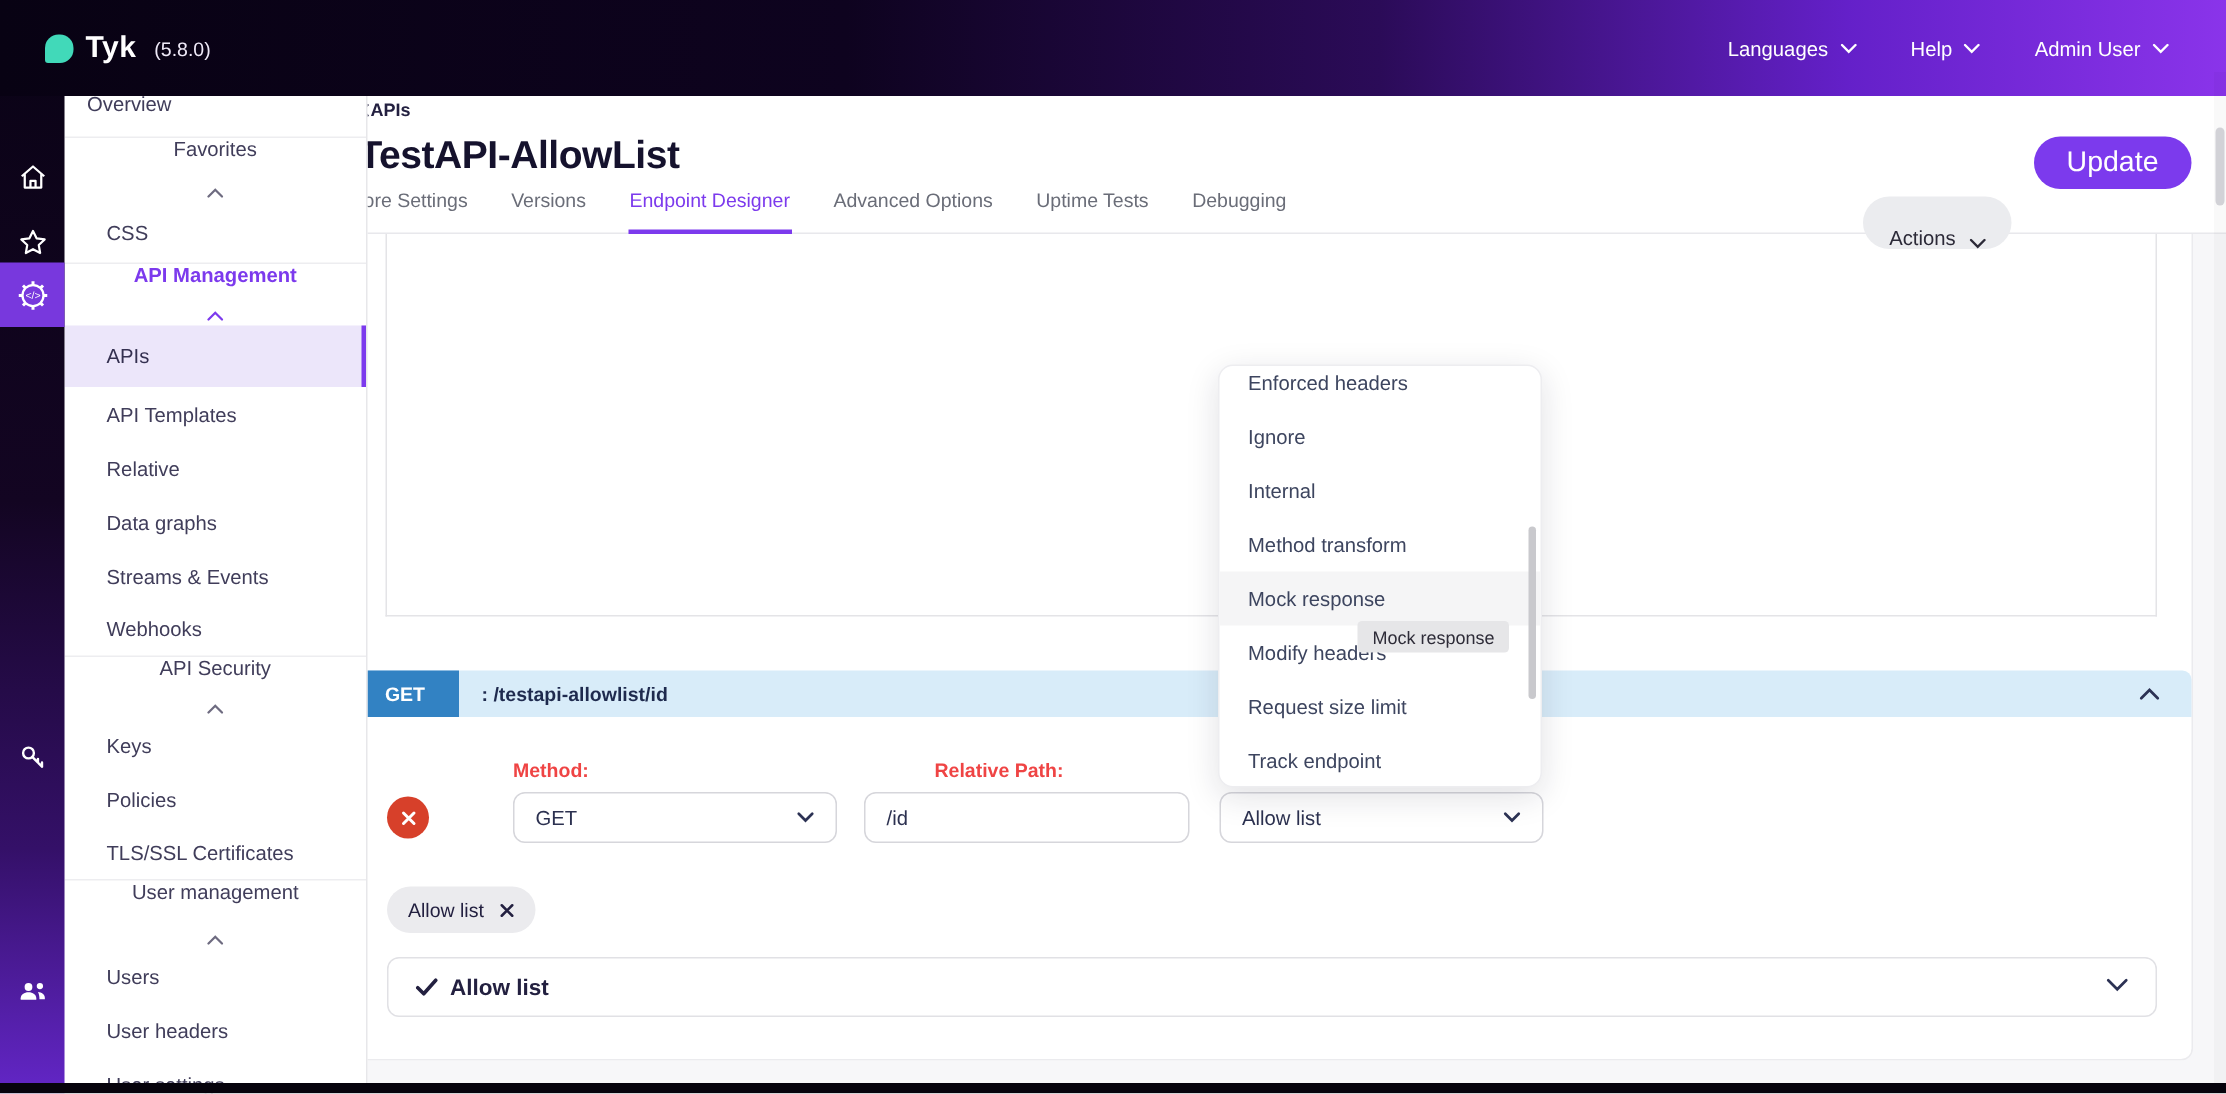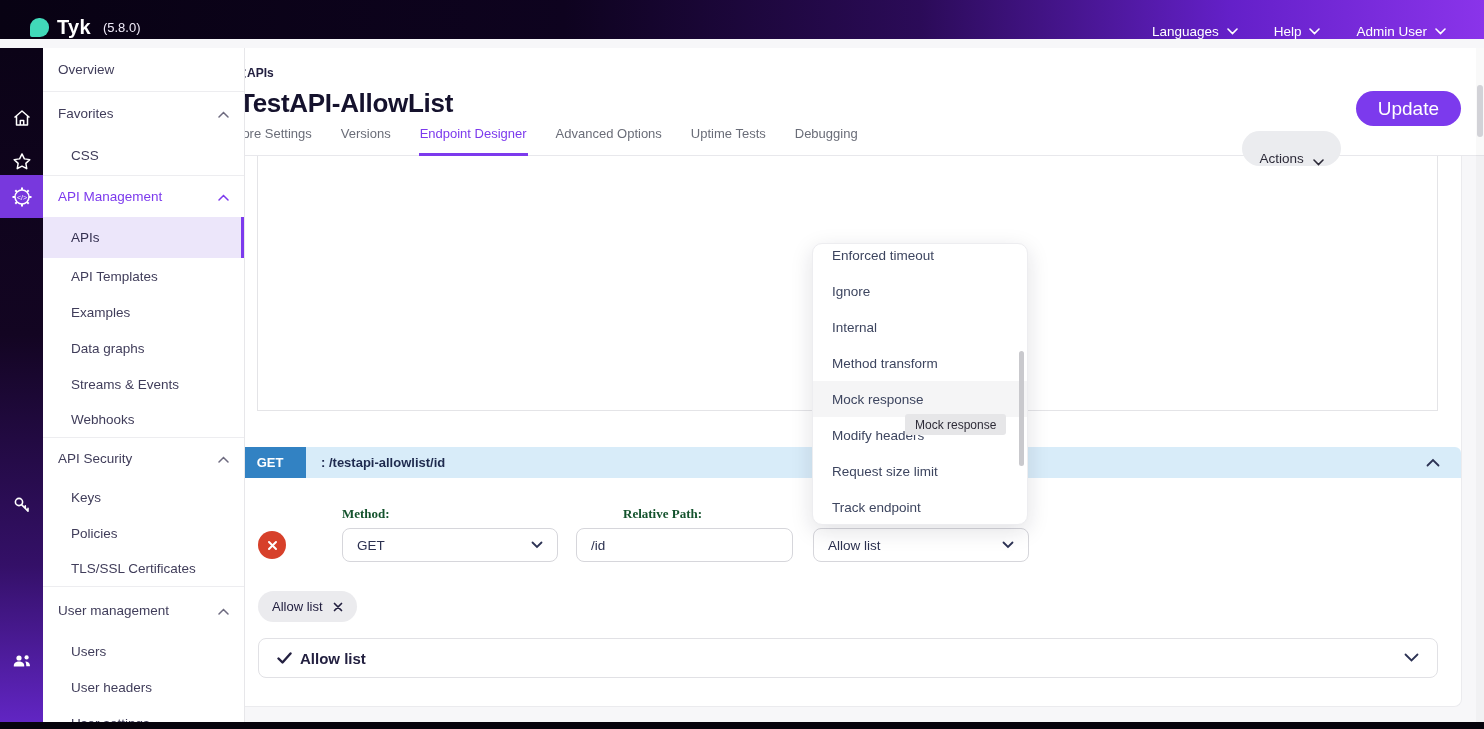--- a/index.html
+++ b/index.html
@@ -1,47 +1,47 @@
 <!DOCTYPE html>
 <html><head>
 <meta charset="utf-8">
 <style>
   * { margin:0; padding:0; box-sizing:border-box; }
   html,body { background:#e9e9ec; }
   body { font-family:"Liberation Sans", sans-serif; }
   .page { position:relative; width:1484px; height:729px; background:#f7f7f9; overflow:hidden; }
 
   
-  .topbar { position:absolute; left:0; top:0; width:1484px; height:39px;
+  .topbar { position:absolute; left:0; top:0; width:1484px; height:64px;
     background:linear-gradient(90deg,#080213 0%,#0e031f 38%,#2b0b58 62%,#6420c9 83%,#8a34ea 100%);
-    display:flex; align-items:flex-end; z-index:8; }
+    display:flex; align-items:center; z-index:8; }
   .logo-wrap { display:flex; align-items:center; gap:8px; padding-left:30px; }
   .logo-mark { width:19px; height:19px; background:#41d9b9; border-radius:9px 9px 9px 2px; }
   .logo-text { color:#fff; font-size:20px; font-weight:bold; letter-spacing:0.3px; }
   .version { color:#efeaf8; font-size:13px; margin-left:4px; }
   .topbar-right { margin-left:auto; display:flex; align-items:center; gap:36px; padding-right:38px; }
   .topbar-menu { display:flex; align-items:center; gap:8px; color:#fff; font-size:13.5px; cursor:pointer; }
   .chev { display:inline-flex; }
 
   
   .rail { position:absolute; left:0; top:48px; width:43px; height:681px;
     background:linear-gradient(180deg,#0b0317 0%,#130522 42%,#341068 76%,#6326c7 100%); z-index:7; }
   .rail-active-bg { position:absolute; left:0; top:127px; width:43px; height:43px; background:#7838dd; }
   .rail-icon { position:absolute; left:0; width:43px; display:flex; justify-content:center; }
 
   
   .sidebar { position:absolute; left:43px; top:48px; width:202px; height:681px; background:#fff;
     border-right:1px solid #e7e7ea; z-index:6; overflow:hidden; }
   .side-item { display:flex; align-items:center; padding:0 15px; font-size:13.5px; color:#403d5a; cursor:pointer; }
   .row-div { border-bottom:1px solid #ededf0; }
-  .side-group { height:41px; justify-content:space-between; }
+  .side-group { height:41px; justify-content:space-between;flex-direction:column; }
   .side-sub { height:36px; padding-left:28px; }
   .h44 { height:44px; } .h43 { height:43px; } .h41 { height:41px; } .h46 { height:46px; }
   .grp-chev { color:#6e6b80; }
-  .apimgmt { color:#7c3aed; font-weight:normal; }
+  .apimgmt { color:#7c3aed; font-weight:bold; }
   .active-sub { background:#ece6fa; border-right:3px solid #7c3aed; color:#343050; }
 
   
   .header { position:absolute; left:213px; top:48px; width:1271px; height:108px; background:#fff;
     border-bottom:1px solid #e8e8ec; z-index:4; }
   .collapse-btn { position:absolute; left:-13px; top:19px; width:26px; height:26px; border-radius:50%;
     background:#e5e5e8; display:flex; align-items:center; justify-content:center; color:#56535f; cursor:pointer; z-index:5; }
   .breadcrumb { position:absolute; left:27px; top:18px; display:flex; align-items:center; gap:1px;
     font-size:12px; font-weight:bold; color:#232040; cursor:pointer; }
   .page-title { position:absolute; left:26px; top:40px; font-size:26px; font-weight:bold;
@@ -62,21 +62,21 @@
     border:1px solid #e4e4e7; border-top:none; }
   .get-row { position:absolute; left:0; top:291px; width:1227px; height:31px; display:flex;
     align-items:stretch; background:#d8ecf9; border-radius:6px 6px 0 0; cursor:pointer; }
   .get-badge { width:72px; background:#3282c3; color:#fff; font-weight:bold; font-size:13px;
     display:flex; align-items:center; justify-content:center; border-radius:6px 0 0 0; }
   .get-path { display:flex; align-items:center; padding-left:15px; font-size:13px; font-weight:bold; color:#1e2a4e; }
   .get-collapse { margin-left:auto; display:flex; align-items:center; padding-right:21px; color:#2c3254; }
 
   .remove-btn { position:absolute; left:24px; top:375px; width:28px; height:28px; border-radius:50%;
     background:#d7402a; display:flex; align-items:center; justify-content:center; cursor:pointer; border:none; }
-  .field-label { position:absolute; top:350px; font-size:13px; font-weight:bold; color:#14532d;font-family:Liberation Serif, serif; }
+  .field-label { position:absolute; top:350px; font-size:13px; font-weight:bold; color:#ef4444; }
   .lbl-method { left:108px; } .lbl-path { left:342px;margin-left:47px; }
   .ctrl { position:absolute; top:372px; height:34px; background:#fff; border:1px solid #d6d6db;
     border-radius:8px; display:flex; align-items:center; padding:0 14px; font-size:13.5px; color:#2c3150; }
   .sel-method { left:108px; width:216px; justify-content:space-between; cursor:pointer; }
   .inp-path { left:342px; width:217px; }
   .sel-plugins { left:579px; width:216px; justify-content:space-between; cursor:pointer; }
 
   .tag { position:absolute; left:24px; top:435px; height:31px; padding:0 14px; border-radius:16px;
     background:#ebebee; display:flex; align-items:center; gap:10px; font-size:13px; color:#232040; }
   .tag-x { display:flex; cursor:pointer; }
@@ -199,21 +199,21 @@
             <path d="M1 6l4.5-4.5L10 6" fill="none" stroke="currentColor" stroke-width="1.5" stroke-linecap="round"></path>
           </svg></span>
     </div>
     <div class="side-item side-sub active-sub" style="height:41px;">
       <span>APIs</span>
     </div>
     <div class="side-item side-sub">
       <span>API Templates</span>
     </div>
     <div class="side-item side-sub">
-      <span>Examples</span>
+      <span>Relative</span>
     </div>
     <div class="side-item side-sub">
       <span>Data graphs</span>
     </div>
     <div class="side-item side-sub">
       <span>Streams &amp; Events</span>
     </div>
     <div class="side-item side-sub row-div">
       <span>Webhooks</span>
     </div>
@@ -348,21 +348,21 @@
         </span>
       <span class="allow-title">Allow list</span>
       <span class="allow-chev"><svg width="15" height="10" viewBox="0 0 15 10">
             <path d="M1.5 1.5 L7.5 7.5 l6-6" fill="none" stroke="#2c3254" stroke-width="1.8" stroke-linecap="round"></path>
           </svg></span>
     </div>
   </div>
 
   <div class="menu">
     <div class="menu-inner">
-      <div class="menu-item">Enforced timeout</div>
+      <div class="menu-item">Enforced headers</div>
       <div class="menu-item">Ignore</div>
       <div class="menu-item">Internal</div>
       <div class="menu-item">Method transform</div>
       <div class="menu-item hovered">Mock response</div>
       <div class="menu-item">Modify headers</div>
       <div class="menu-item">Request size limit</div>
       <div class="menu-item">Track endpoint</div>
     </div>
     <div class="menu-scroll"></div>
   </div>

